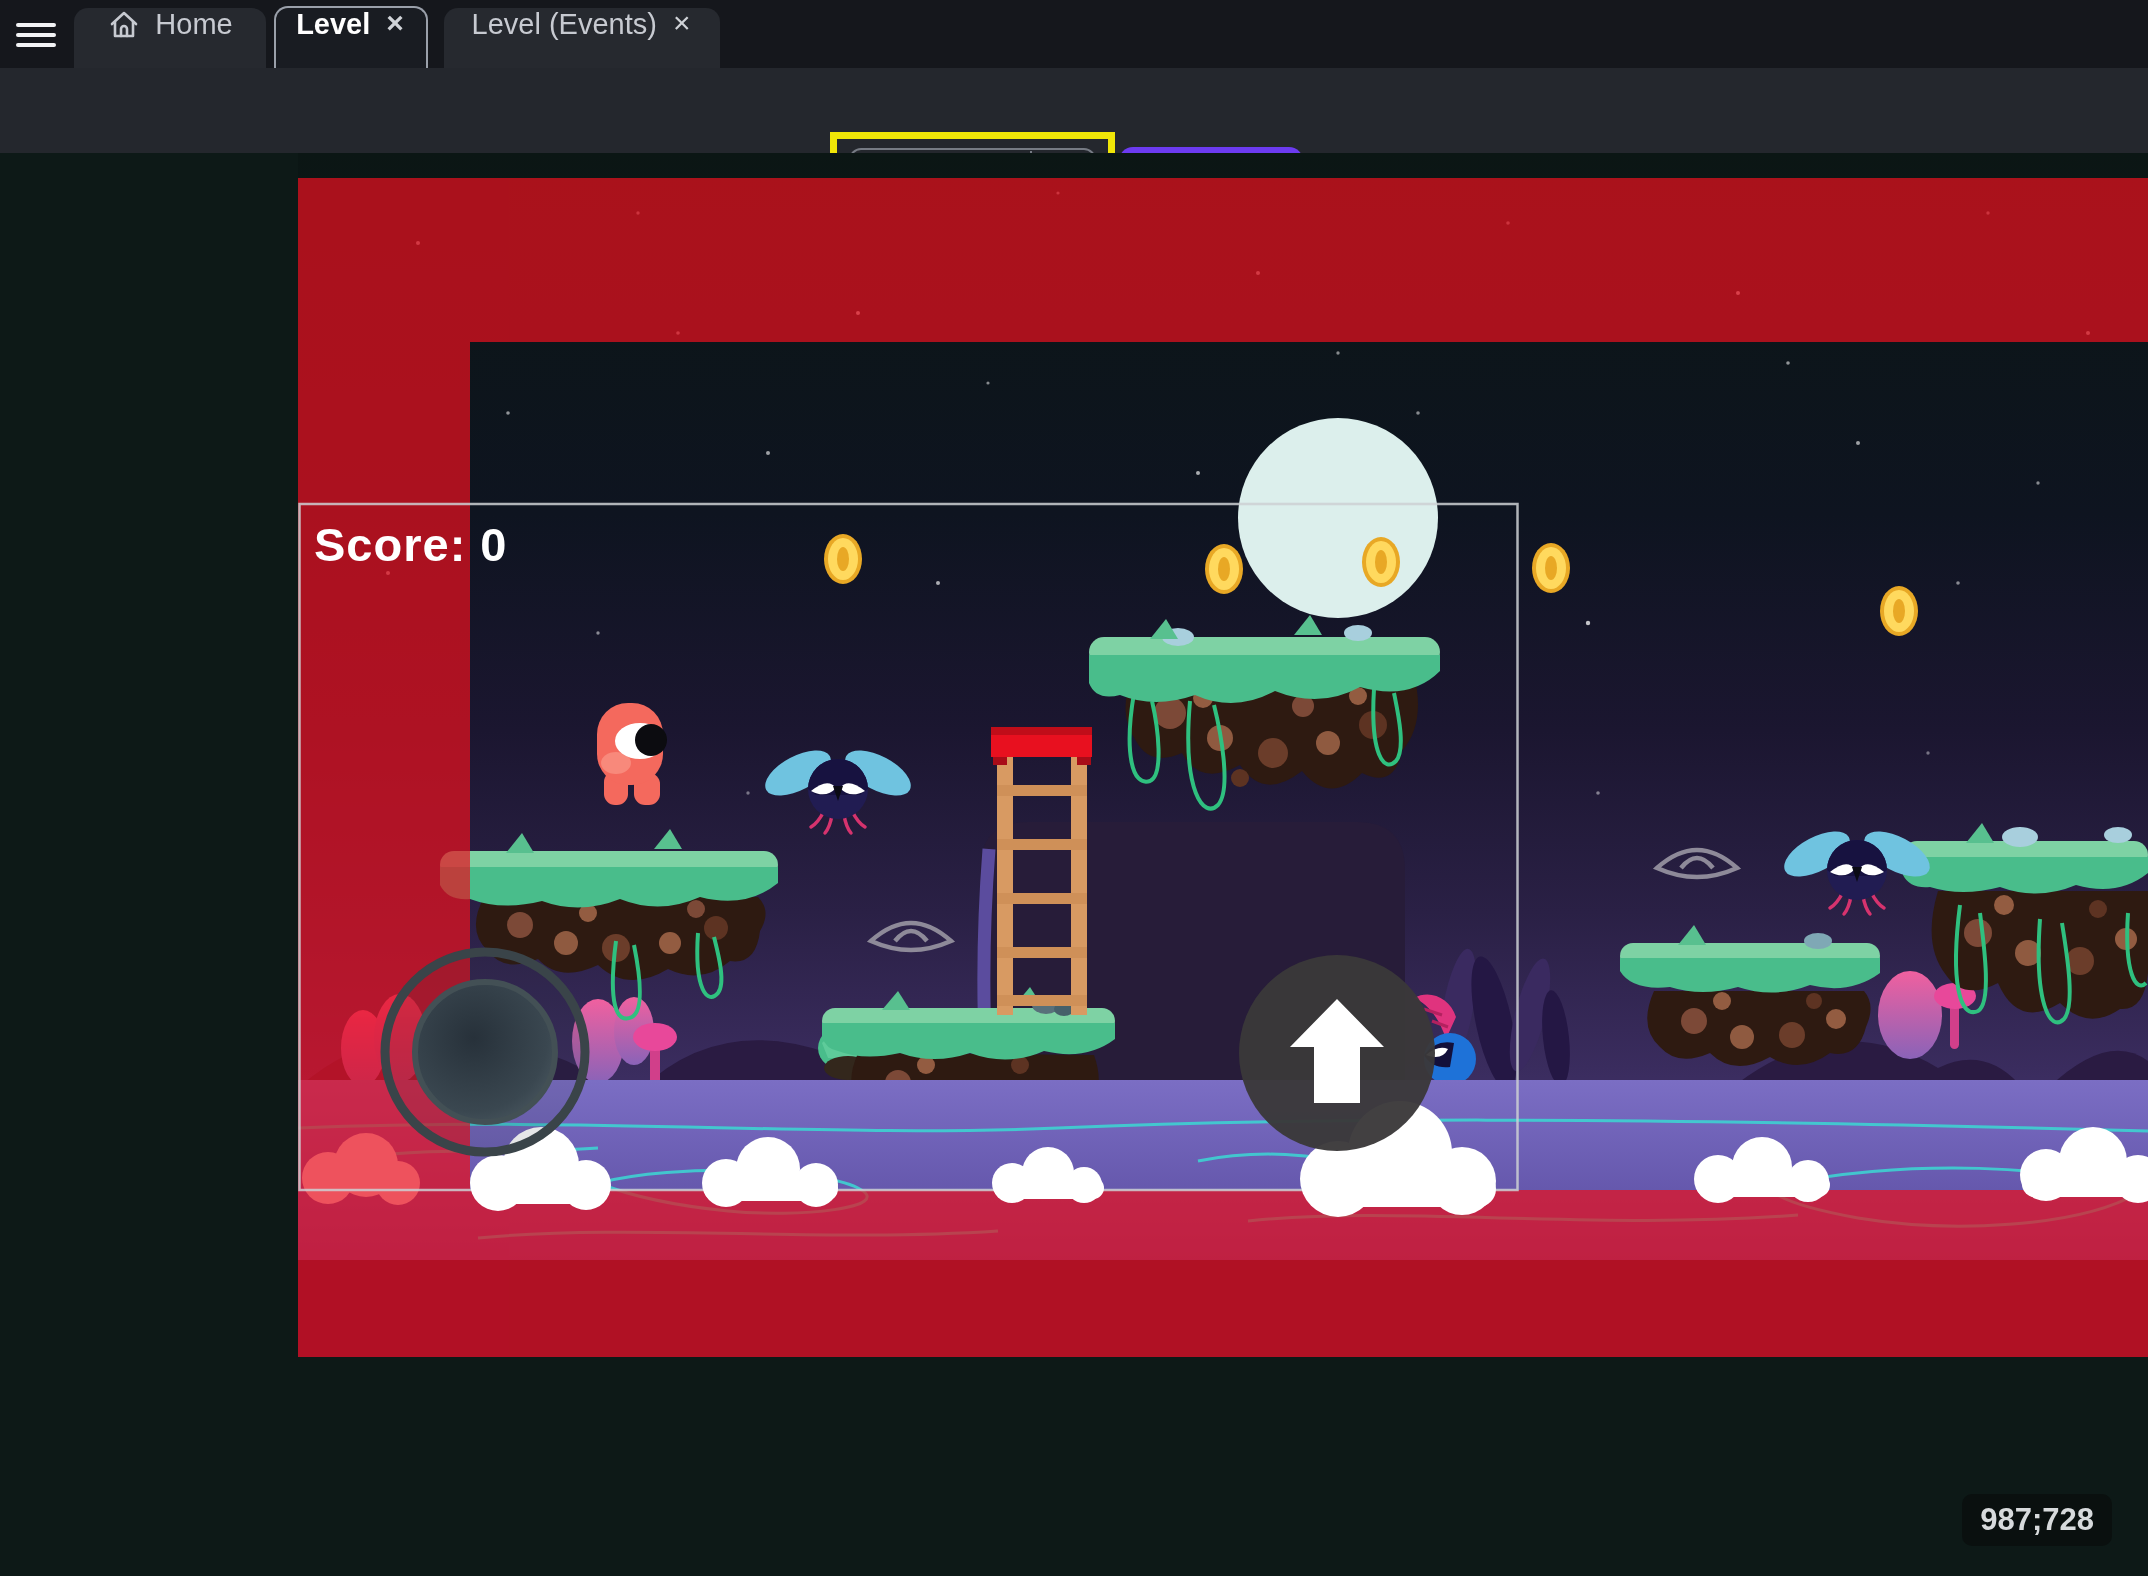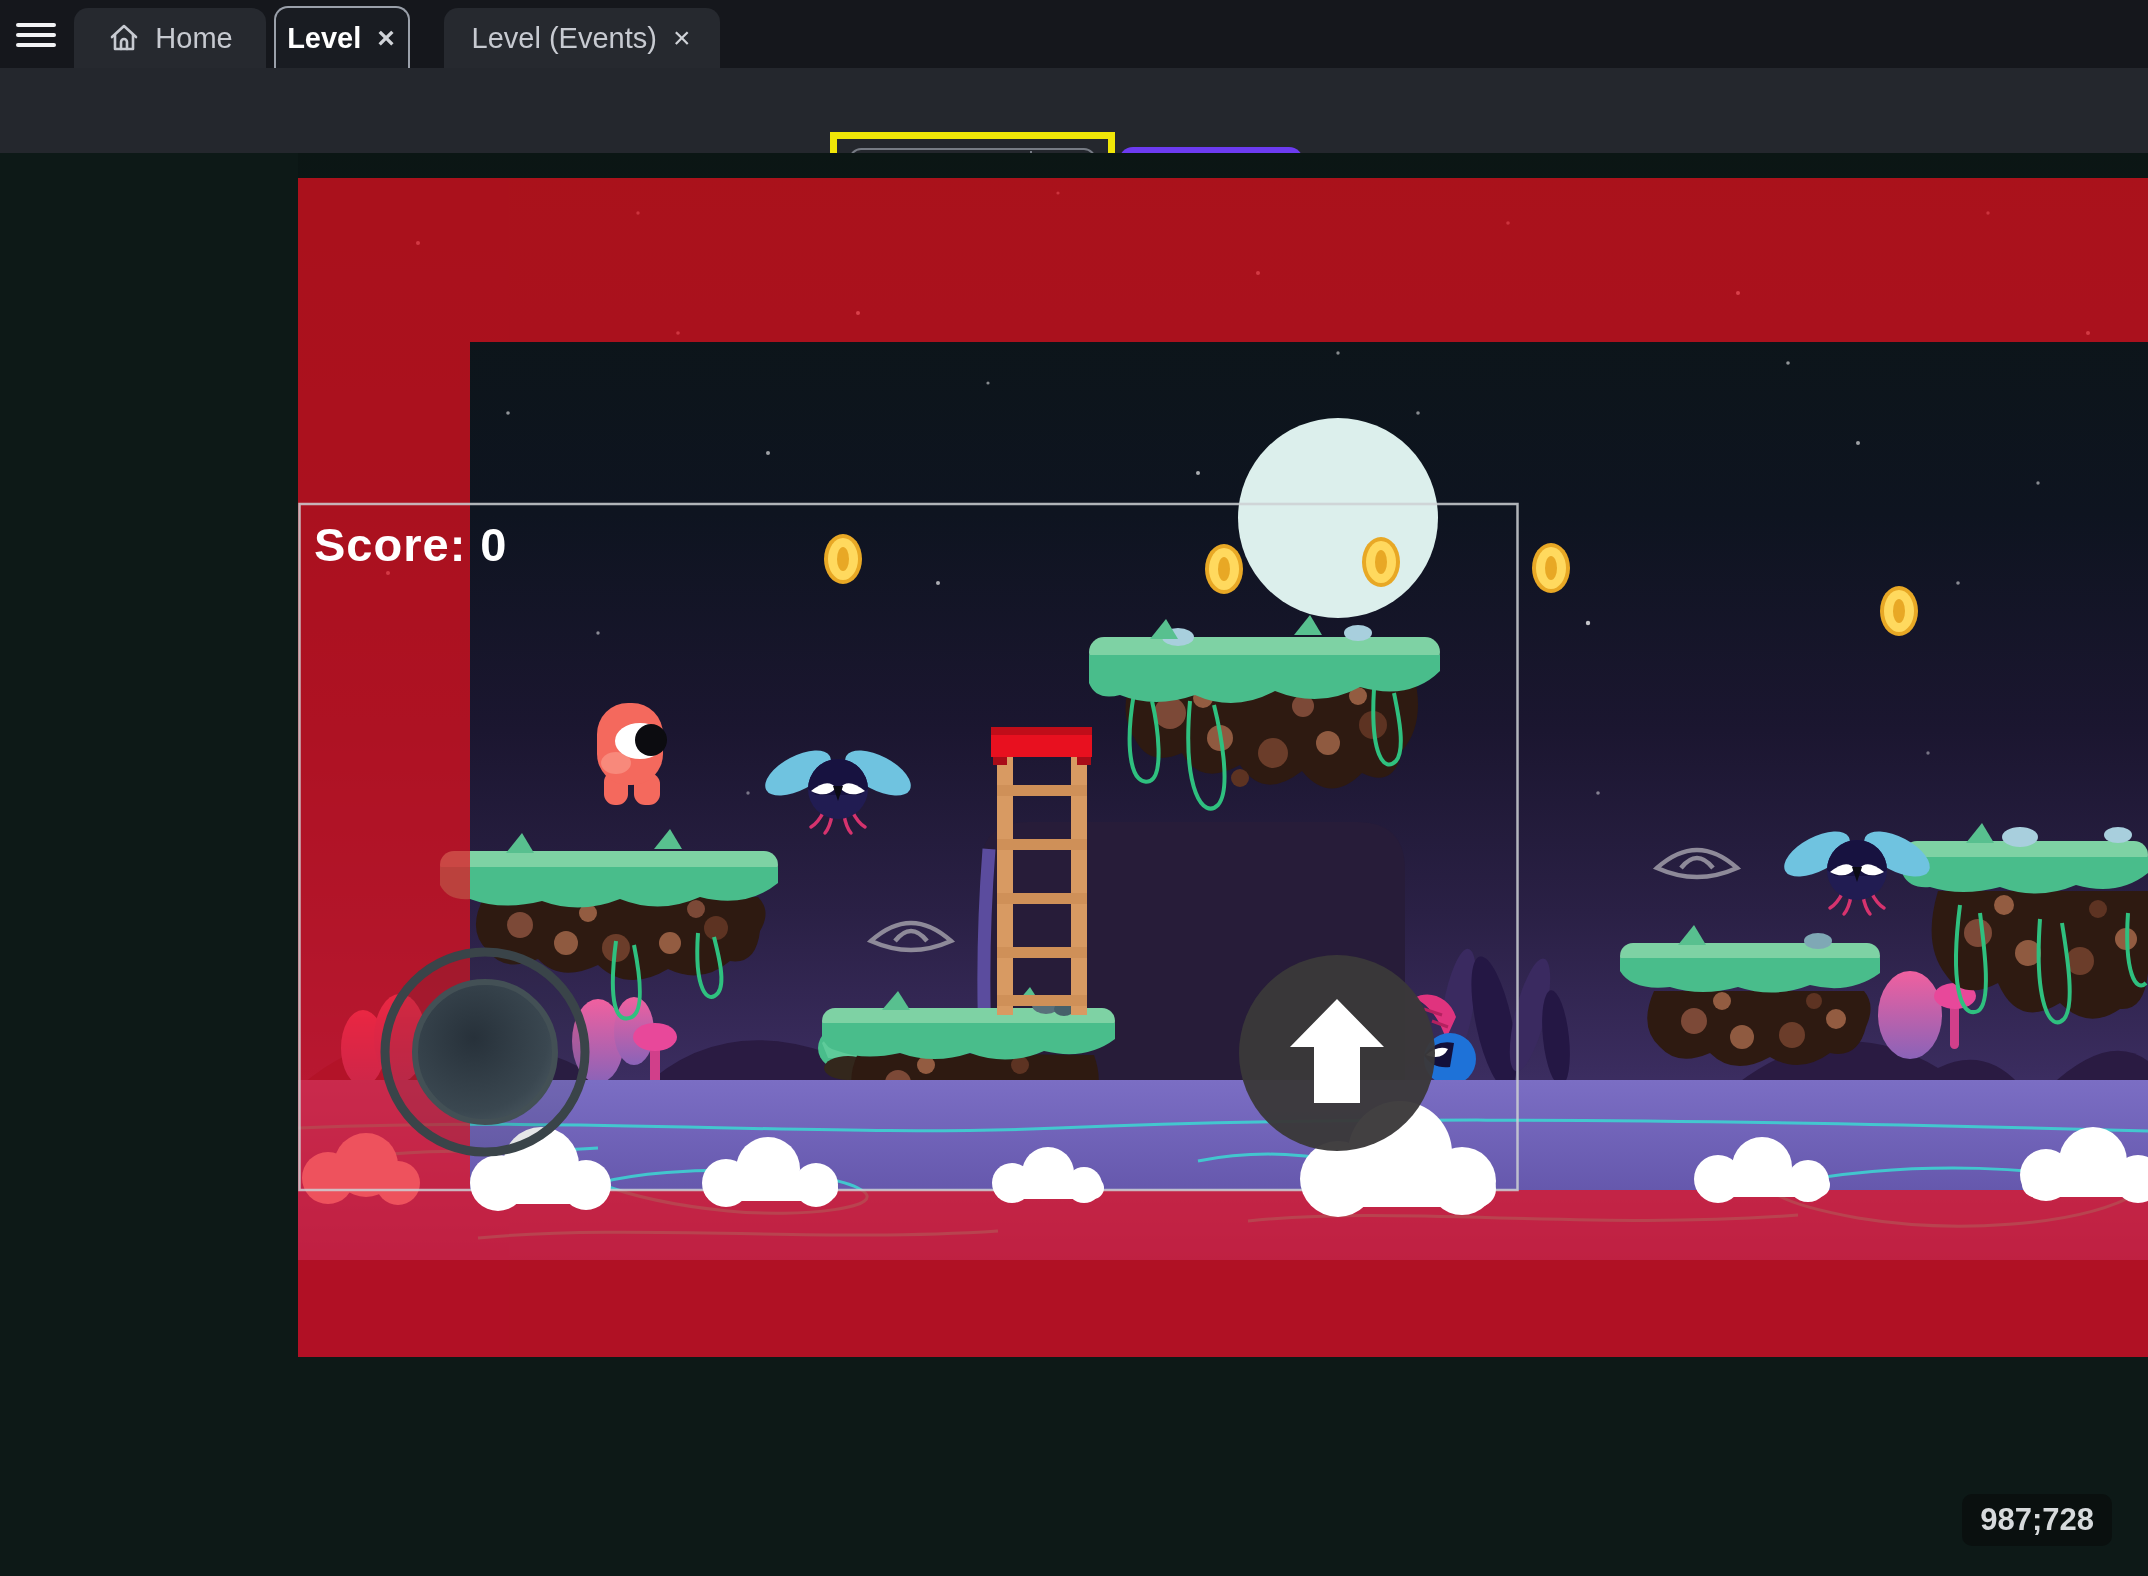--- a/index.html
+++ b/index.html
@@ -2,24 +2,24 @@
 <html><head>
 <meta charset="utf-8">
 <style>
   html,body{margin:0;padding:0;background:#000;}
   .app{position:relative;width:2148px;height:1576px;overflow:hidden;
        font-family:"Liberation Sans",sans-serif;background:#0d1916;}
   
   .tabbar{position:absolute;left:0;top:0;width:2148px;height:68px;background:#15171c;}
   .hamburger{position:absolute;left:16px;top:17px;width:46px;height:36px;background:none;border:none;cursor:pointer;padding:0;}
   .hamburger span{display:block;width:40px;height:4.5px;background:#f2f3f5;border-radius:3px;margin:5.5px 0;}
-  .tab{position:absolute;display:flex;align-items:center;justify-content:center;gap:14px;
+  .tab{position:absolute;display:flex;justify-content:center;gap:14px;
        border-radius:14px 14px 0 0;font-size:29px;color:#c7cad1;box-sizing:border-box;cursor:pointer;}
   .tab-home{left:74px;top:8px;width:192px;height:60px;background:#26292f;}
-  .tab-level{left:274px;top:6px;width:136px;height:62px;background:#191c22;border:2px solid #9aa0aa;border-bottom:none;color:#ffffff;font-weight:bold;}
+  .tab-level{left:274px;top:6px;width:154px;height:62px;background:#191c22;border:2px solid #9aa0aa;border-bottom:none;color:#ffffff;font-weight:bold;}
   .tab-events{left:444px;top:8px;width:276px;height:60px;background:#26292f;}
   .tab .close{font-size:30px;color:#d0d3d8;line-height:1;padding:0 2px;}
   .tab svg{flex:0 0 auto;}
   
   .toolbar{position:absolute;left:0;top:68px;width:2148px;height:85px;background:#24272d;}
   .tbtn{position:absolute;width:44px;height:44px;top:90px;background:none;border:none;padding:0;cursor:pointer;
         display:flex;align-items:center;justify-content:center;color:#e4e7ec;}
   .tbtn.dim{color:#63666d;}
   .tdivider{position:absolute;top:94px;width:2px;height:40px;background:#3b3e45;}
   .yellow-box{position:absolute;left:830px;top:64px;width:285px;height:103px;border:7px solid #f0e607;box-sizing:border-box;pointer-events:none;}

